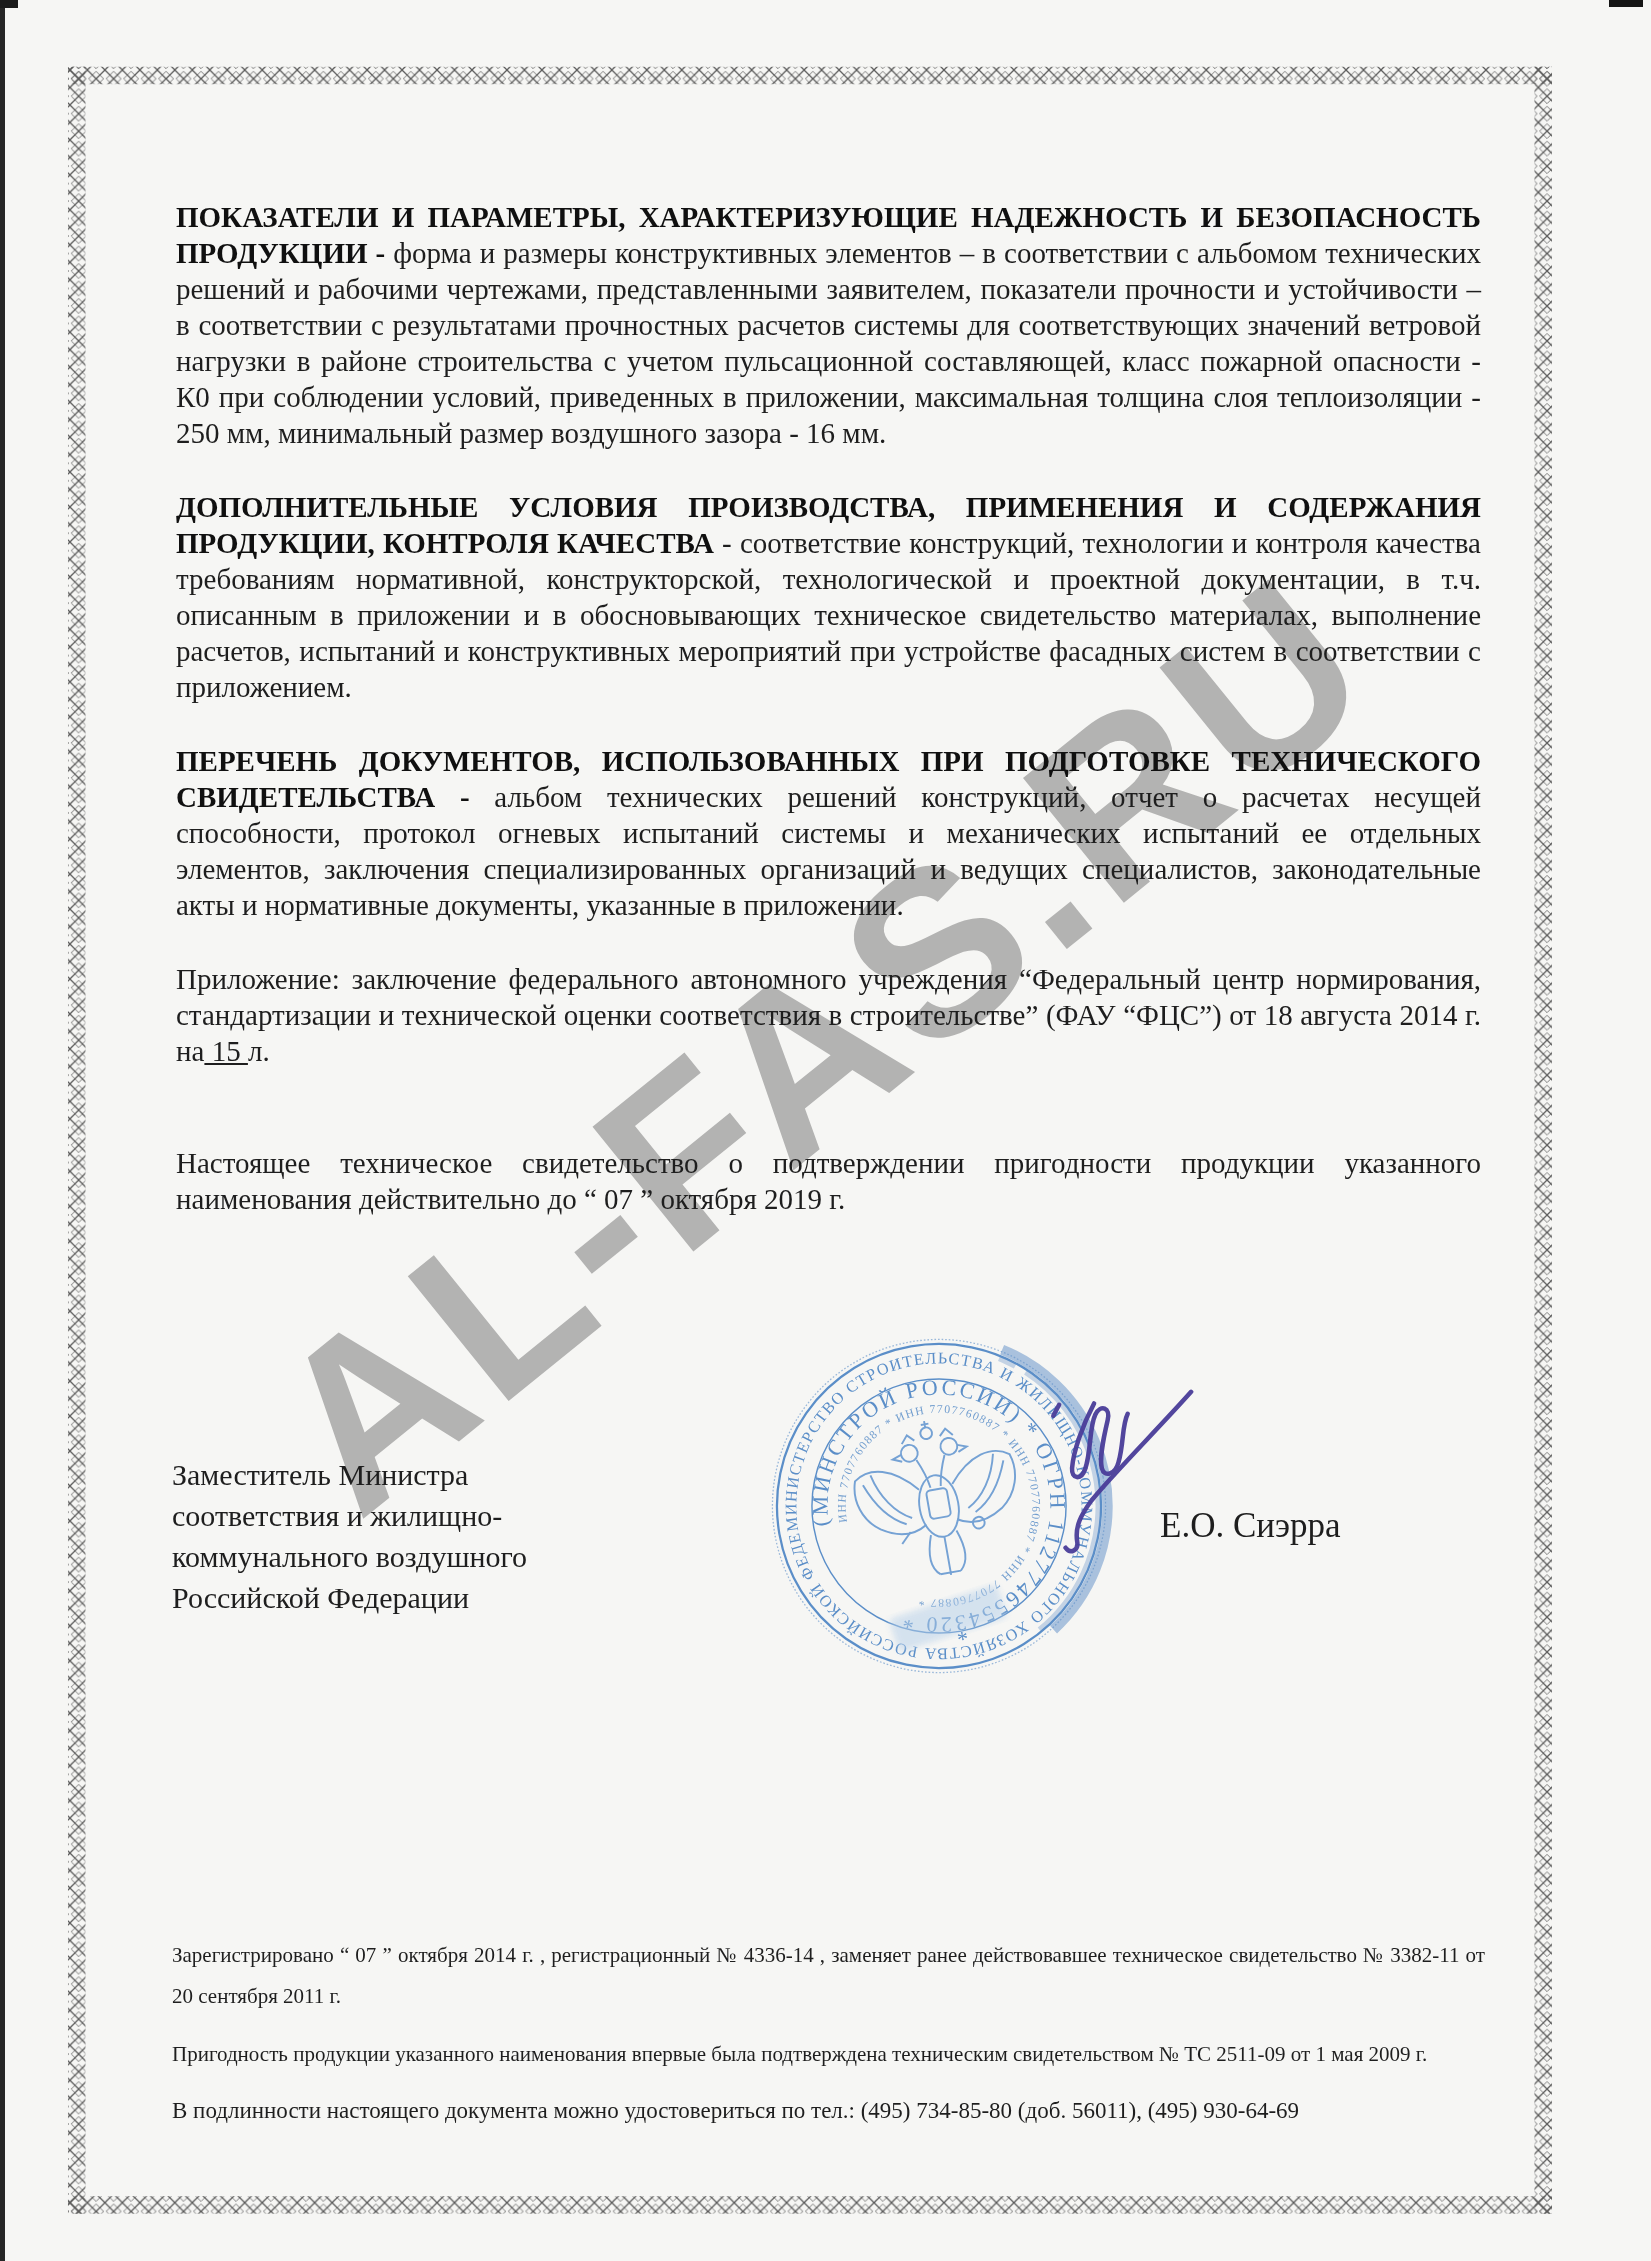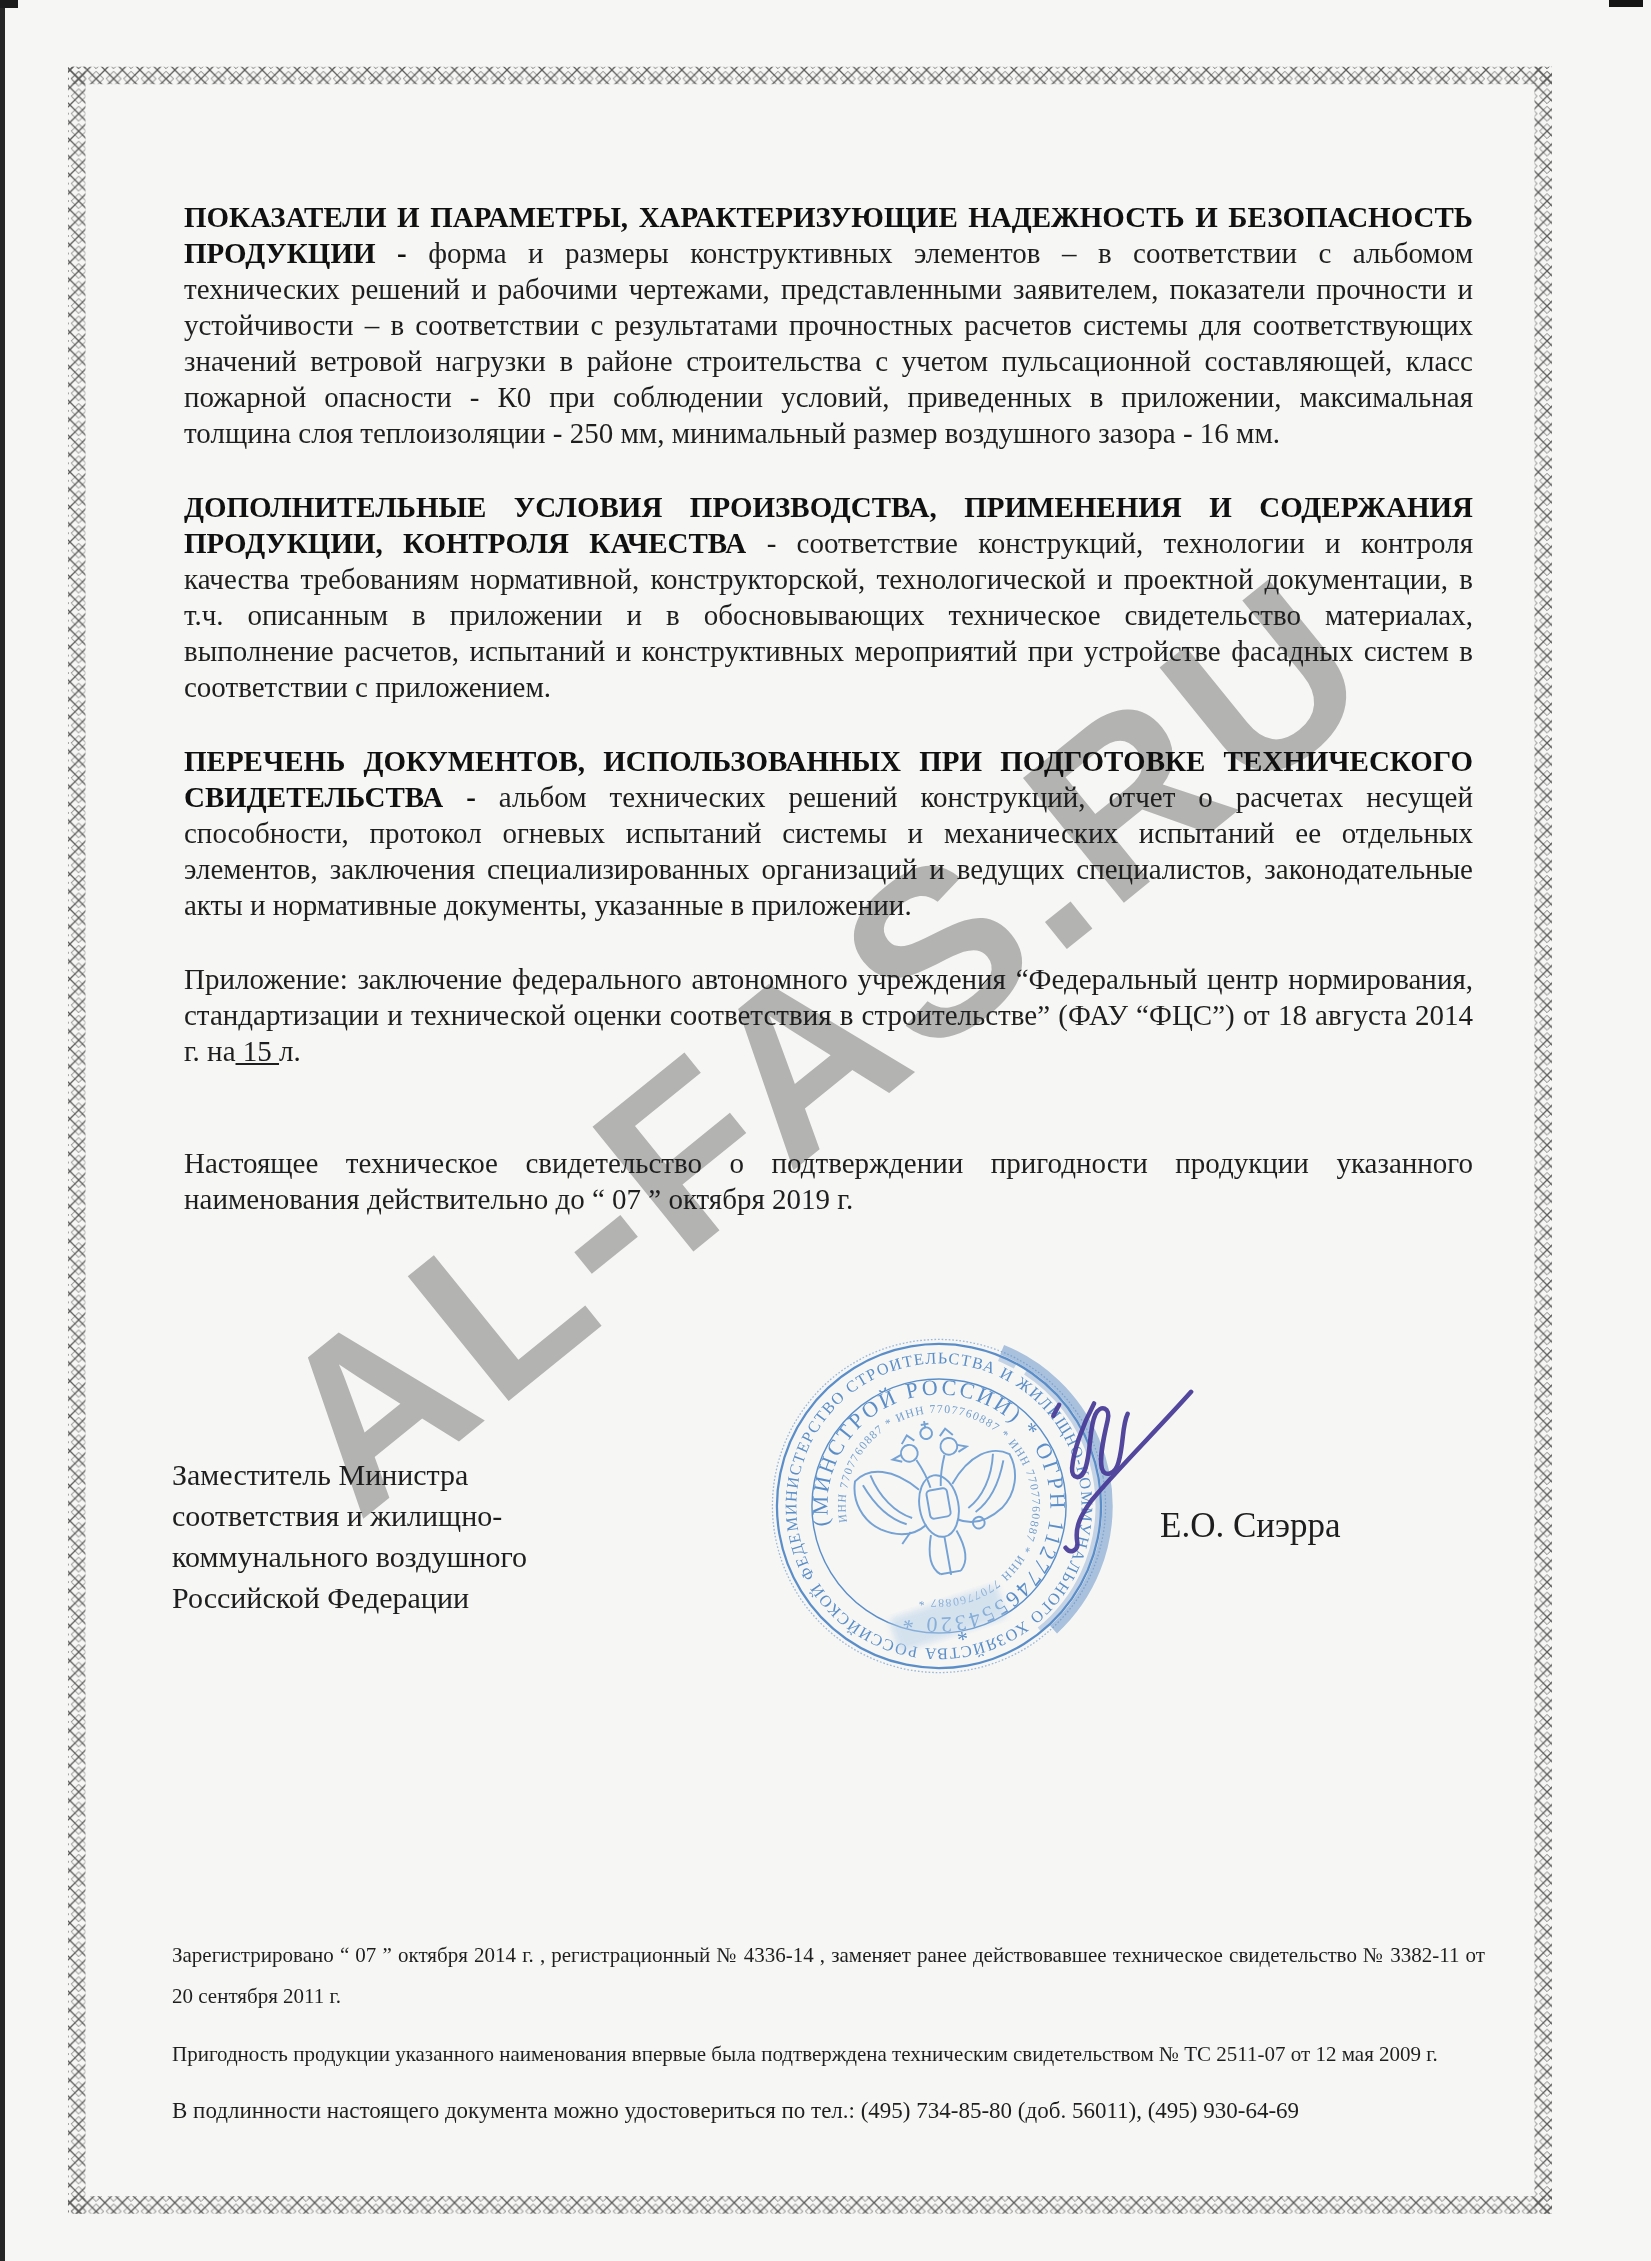--- a/index.html
+++ b/index.html
@@ -21,21 +21,21 @@
     transform:translate(-50%,-50%) rotate(-39deg);
     font-family:"Liberation Sans", sans-serif;
     font-weight:bold;font-size:233px;letter-spacing:9px;
     color:rgba(112,112,112,0.50);white-space:nowrap;z-index:2;
   }
   
   .content{
     position:absolute;left:172px;top:199px;width:1313px;z-index:3;
     font-size:29px;line-height:36px;text-align:justify;
   }
-  .para{margin:0 12px 38px;}
+  .para{margin:0 4px 38px;}
   .para .hd{font-weight:bold;color:#101010;}
   .appendix{margin-bottom:76px;}
   .validity{margin-bottom:0;}
   .u{text-decoration:underline;white-space:pre;}
   
   .sig-block{
     position:absolute;left:172px;top:1454px;z-index:3;
     font-size:30px;line-height:41px;
   }
   .stamp-wrap{position:absolute;left:764px;top:1331px;z-index:4;}
@@ -149,16 +149,16 @@
     <path d="M96,80 l-9,17"></path>
     <path d="M150,78 C132,112 118,152 116,178 C115,195 130,197 136,180 C146,152 142,116 152,95 C160,79 176,84 171,104 C164,134 158,162 162,178 C166,193 183,188 188,168 C196,140 193,112 202,94"></path>
     <path d="M300,60 C252,114 180,186 146,228 C130,250 120,268 124,292 C126,304 114,312 106,301"></path>
   </g>
 </svg>
 
 <div class="sig-name">Е.О. Сиэрра</div>
 
 <div class="bottom">
   <p>Зарегистрировано “  07 ” октября 2014 г. ,  регистрационный   № 4336-14 , заменяет ранее действовавшее техническое  свидетельство  № 3382-11 от  20 сентября 2011 г.</p>
-  <p>Пригодность продукции указанного наименования впервые была подтверждена техническим свидетельством   № ТС 2511-07 от 12 мая 2009 г.</p>
+  <p>Пригодность продукции указанного наименования впервые была подтверждена техническим свидетельством   № ТС 2511-09 от 1 мая 2009 г.</p>
   <p class="footer-note">В подлинности настоящего документа можно удостовериться по тел.: (495) 734-85-80 (доб. 56011), (495) 930-64-69</p>
 </div>
 
 
 </body></html>

